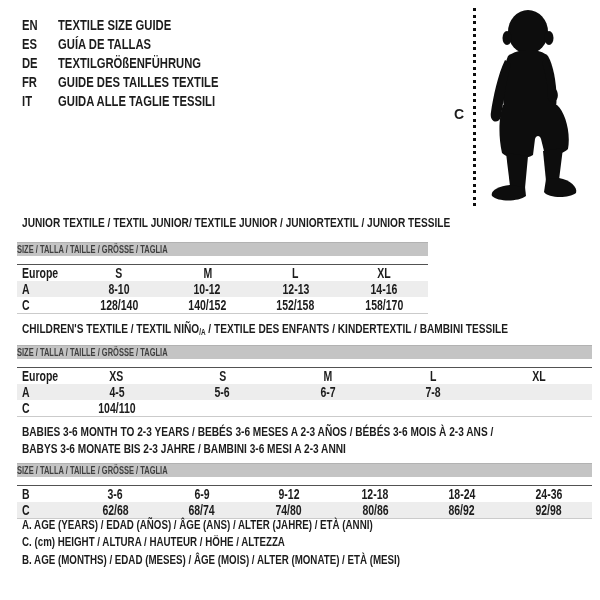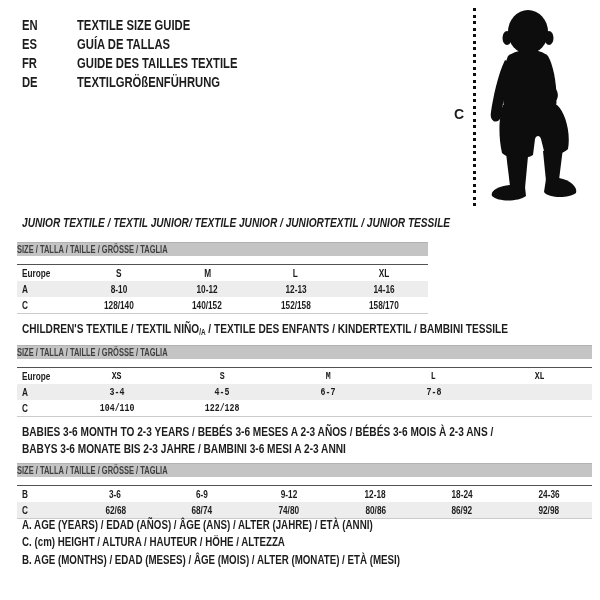--- a/index.html
+++ b/index.html
@@ -7,71 +7,75 @@
     position:relative;width:600px;height:600px;background:#fff;overflow:hidden;
     font-family:"Liberation Sans","DejaVu Sans",sans-serif;
     font-weight:700;color:#1c1c1c;
   }
   
   .tx{display:inline-block;transform:scaleX(0.75);transform-origin:0 50%;white-space:nowrap;}
   .tx.ctr{transform-origin:50% 50%;}
 
   
   #langs{position:absolute;left:22px;top:15px;font-size:15px;line-height:19px;}
-  .lang-row{display:flex;gap:19px;}
+  .lang-row{display:flex;}
   .lang-code{width:36px;flex:0 0 36px;}
 
   
   #measure-line{position:absolute;left:473px;top:8px;width:3px;height:201px;
     background-image:repeating-linear-gradient(to bottom,var(--silhouette,#111) 0 3px,transparent 3px 6.5px);}
   #measure-label{position:absolute;left:442px;top:106px;width:22px;text-align:right;font-size:14px;}
   #baby{position:absolute;left:486px;top:8px;}
 
   
   .sec-title{position:absolute;left:22px;font-size:13.5px;line-height:16px;}
   .sub{font-size:8.5px;vertical-align:-2px;}
 
   
   .tbl{position:absolute;left:17px;border-bottom:1px solid var(--rule-light,#cbcbcb);}
   .size-bar{height:13px;border-top:1px solid #b2b2b2;background:var(--size-bar-bg,#c4c4c4);
     display:flex;align-items:center;padding-left:0;font-size:10px;color:var(--size-bar-text,#3f3f3f);
     margin-bottom:8px;}
   .rows{border-top:1.5px solid var(--rule-dark,#525252);}
-  .row{display:flex;height:16px;align-items:center;font-size:11px;}
+  .row{display:flex;height:16px;align-items:center;font-size:14px;}
   .row.shade{background:var(--shaded-row-bg,#ededed);}
   .cell{text-align:center;}
   .cell.lbl{text-align:left;padding-left:5px;box-sizing:border-box;}
   .t1{width:411px;} .t1 .c0{width:58px;flex:0 0 58px;} .t1 .cd{width:88.25px;flex:0 0 88.25px;}
-  .t2{width:575px;} .t2 .c0{width:47px;flex:0 0 47px;} .t2 .cd{width:105.6px;flex:0 0 105.6px;font-family:Liberation Mono, monospace;}
+  .t2{width:575px;} .t2 .c0{width:47px;flex:0 0 47px;} .t2 .cd{width:105.6px;flex:0 0 105.6px;}
   .t3{width:575px;} .t3 .c0{width:55px;flex:0 0 55px;} .t3 .cd{width:86.66px;flex:0 0 86.66px;}
 
   
   #footnotes{position:absolute;left:22px;top:516px;font-size:13px;line-height:17.3px;}
 </style>
 </head>
 <body>
 
 <div id="page">
 
   <div id="langs">
     <div class="lang-row">
       <span class="lang-code"><span class="tx">EN</span></span>
       <span class="tx">TEXTILE SIZE GUIDE</span>
     </div>
     <div class="lang-row">
       <span class="lang-code"><span class="tx">ES</span></span>
       <span class="tx">GUÍA DE TALLAS</span>
     </div>
     <div class="lang-row">
+      <span class="lang-code"><span class="tx">DE</span></span>
+      <span class="tx">TEXTILGRÖßENFÜHRUNG</span>
+    </div>
+    <div class="lang-row">
       <span class="lang-code"><span class="tx">FR</span></span>
       <span class="tx">GUIDE DES TAILLES TEXTILE</span>
     </div>
     <div class="lang-row">
-      <span class="lang-code"><span class="tx">DE</span></span>
-      <span class="tx">TEXTILGRÖßENFÜHRUNG</span>
+      <span class="lang-code"><span class="tx">IT</span></span>
+      <span class="tx">GUIDA ALLE TAGLIE TESSILI</span>
     </div>
   </div>
 
   <div id="measure-line"></div>
   <div id="measure-label">C</div>
   <svg id="baby" width="100" height="201" viewBox="0 0 100 201">
     <g fill="#0d0d0d">
       <ellipse cx="42" cy="24" rx="20" ry="22"></ellipse>
       <ellipse cx="21" cy="30" rx="4.5" ry="7"></ellipse>
       <ellipse cx="63" cy="30" rx="4.5" ry="7"></ellipse>
@@ -79,21 +83,21 @@
       <path d="M19,52 C12,66 7,90 5,104 C3,114 12,117 15,109 C17,95 21,70 25,56 Z"></path>
       <path d="M60,50 C65,58 68,70 69,80 C73,84 73,92 68,94 C63,95 60,89 62,84 C61,74 59,64 56,54 Z"></path>
       <path d="M17,97 L71,97 C79,104 85,124 82,141 C76,147 63,148 58,143 L55,131 C54,127 50,127 49,131 L47,147 C39,152 22,151 16,145 C12,127 13,108 17,97 Z"></path>
       <path d="M20,145 L42,148 L39,180 L24,178 Z"></path>
       <path d="M24,177 L39,179 L40,188 C32,194 12,194 6,188 C4,183 12,178 24,177 Z"></path>
       <path d="M57,143 L77,140 L73,172 L60,173 Z"></path>
       <path d="M60,171 L73,170 C84,172 92,179 90,185 C82,191 62,190 58,184 Z"></path>
     </g>
   </svg>
 
-  <div class="sec-title" style="top:215px;font-style:italic;">
+  <div class="sec-title" style="top:215px;">
     <span class="tx">JUNIOR TEXTILE / TEXTIL JUNIOR/ TEXTILE JUNIOR / JUNIORTEXTIL / JUNIOR TESSILE</span>
   </div>
   <div class="tbl t1" style="top:242px;">
     <div class="size-bar">
       <span class="tx">SIZE / TALLA / TAILLE / GRÖSSE / TAGLIA</span>
     </div>
     <div class="rows">
       <div class="row">
         <span class="cell lbl c0"><span class="tx">Europe</span></span>
         <span class="cell cd"><span class="tx ctr">S</span></span>
@@ -129,29 +133,28 @@
       <div class="row">
         <span class="cell lbl c0"><span class="tx">Europe</span></span>
         <span class="cell cd"><span class="tx ctr">XS</span></span>
         <span class="cell cd"><span class="tx ctr">S</span></span>
         <span class="cell cd"><span class="tx ctr">M</span></span>
         <span class="cell cd"><span class="tx ctr">L</span></span>
         <span class="cell cd"><span class="tx ctr">XL</span></span>
       </div>
       <div class="row shade">
         <span class="cell lbl c0"><span class="tx">A</span></span>
-        <span class="cell cd"><span class="tx ctr">3-4</span></span>
         <span class="cell cd"><span class="tx ctr">4-5</span></span>
+        <span class="cell cd"><span class="tx ctr">5-6</span></span>
         <span class="cell cd"><span class="tx ctr">6-7</span></span>
         <span class="cell cd"><span class="tx ctr">7-8</span></span>
       </div>
       <div class="row">
         <span class="cell lbl c0"><span class="tx">C</span></span>
         <span class="cell cd"><span class="tx ctr">104/110</span></span>
-        <span class="cell cd"><span class="tx ctr">122/128</span></span>
       </div>
     </div>
   </div>
 
   <div class="sec-title" style="top:423px;line-height:17px;">
     <span class="tx">BABIES 3-6 MONTH TO 2-3 YEARS / BEBÉS 3-6 MESES A 2-3 AÑOS / BÉBÉS 3-6 MOIS À 2-3 ANS /</span><br>
     <span class="tx">BABYS 3-6 MONATE BIS 2-3 JAHRE / BAMBINI 3-6 MESI A 2-3 ANNI</span>
   </div>
   <div class="tbl t3" style="top:463px;">
     <div class="size-bar">

